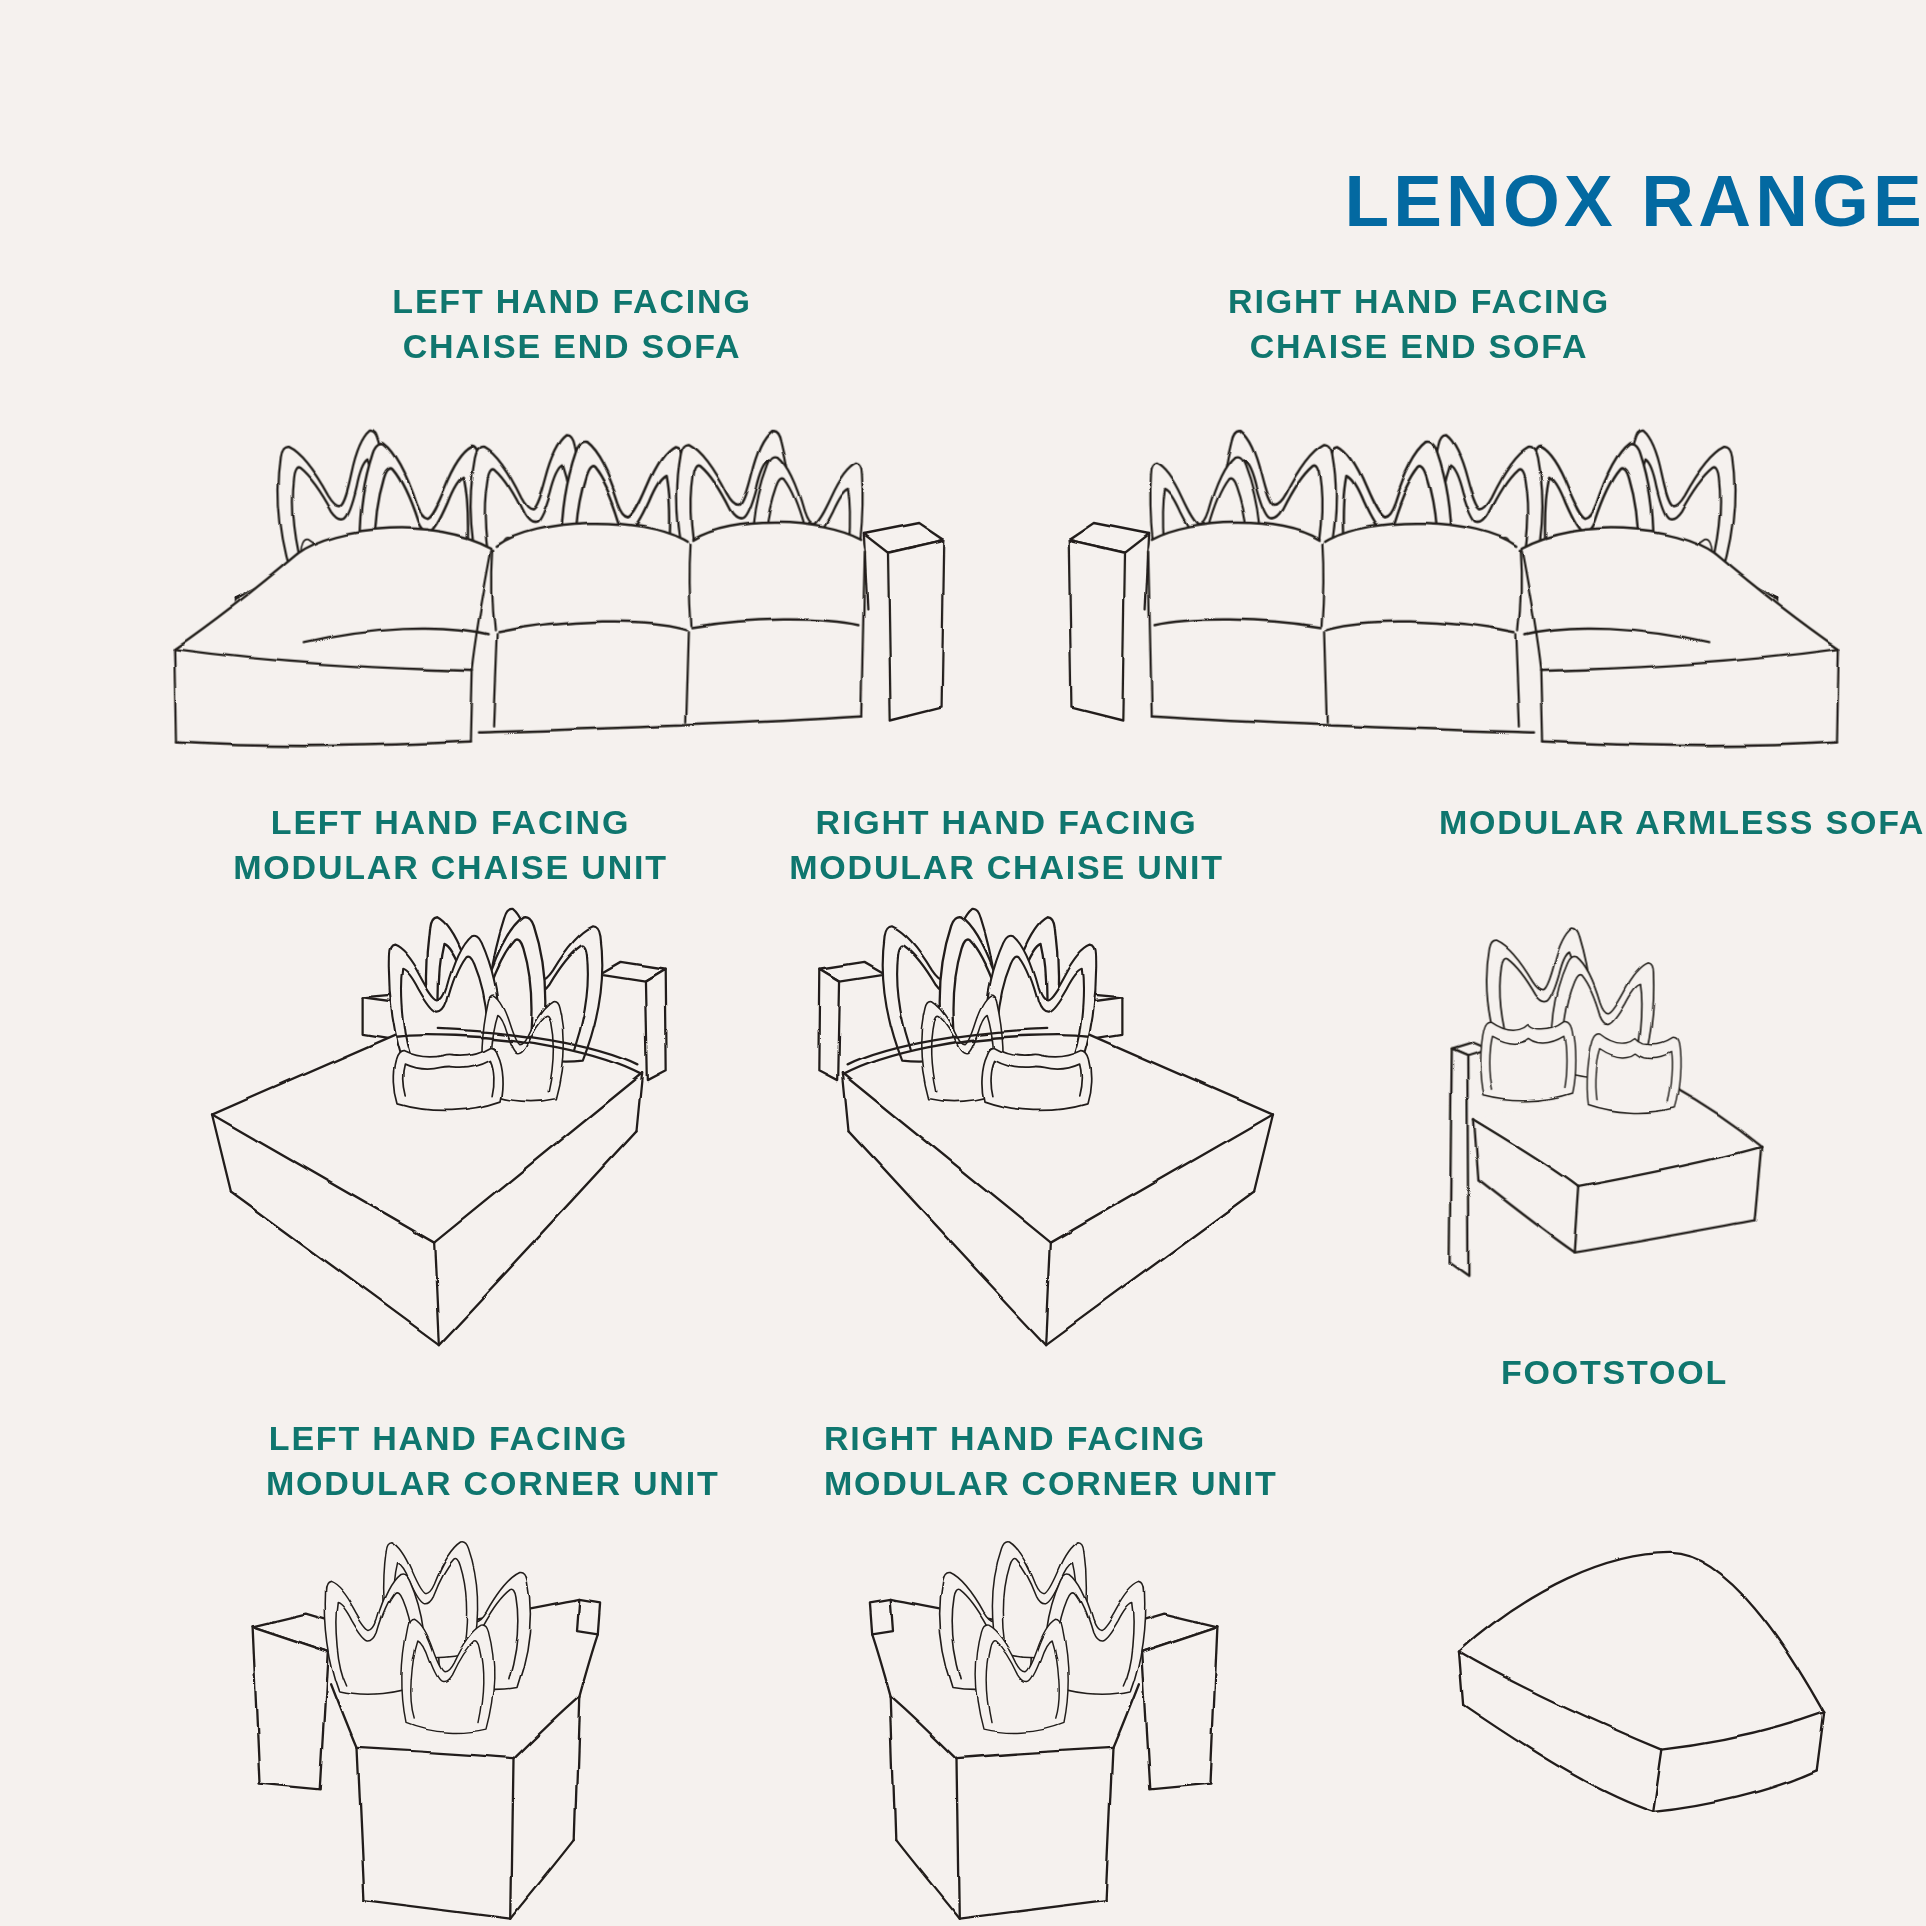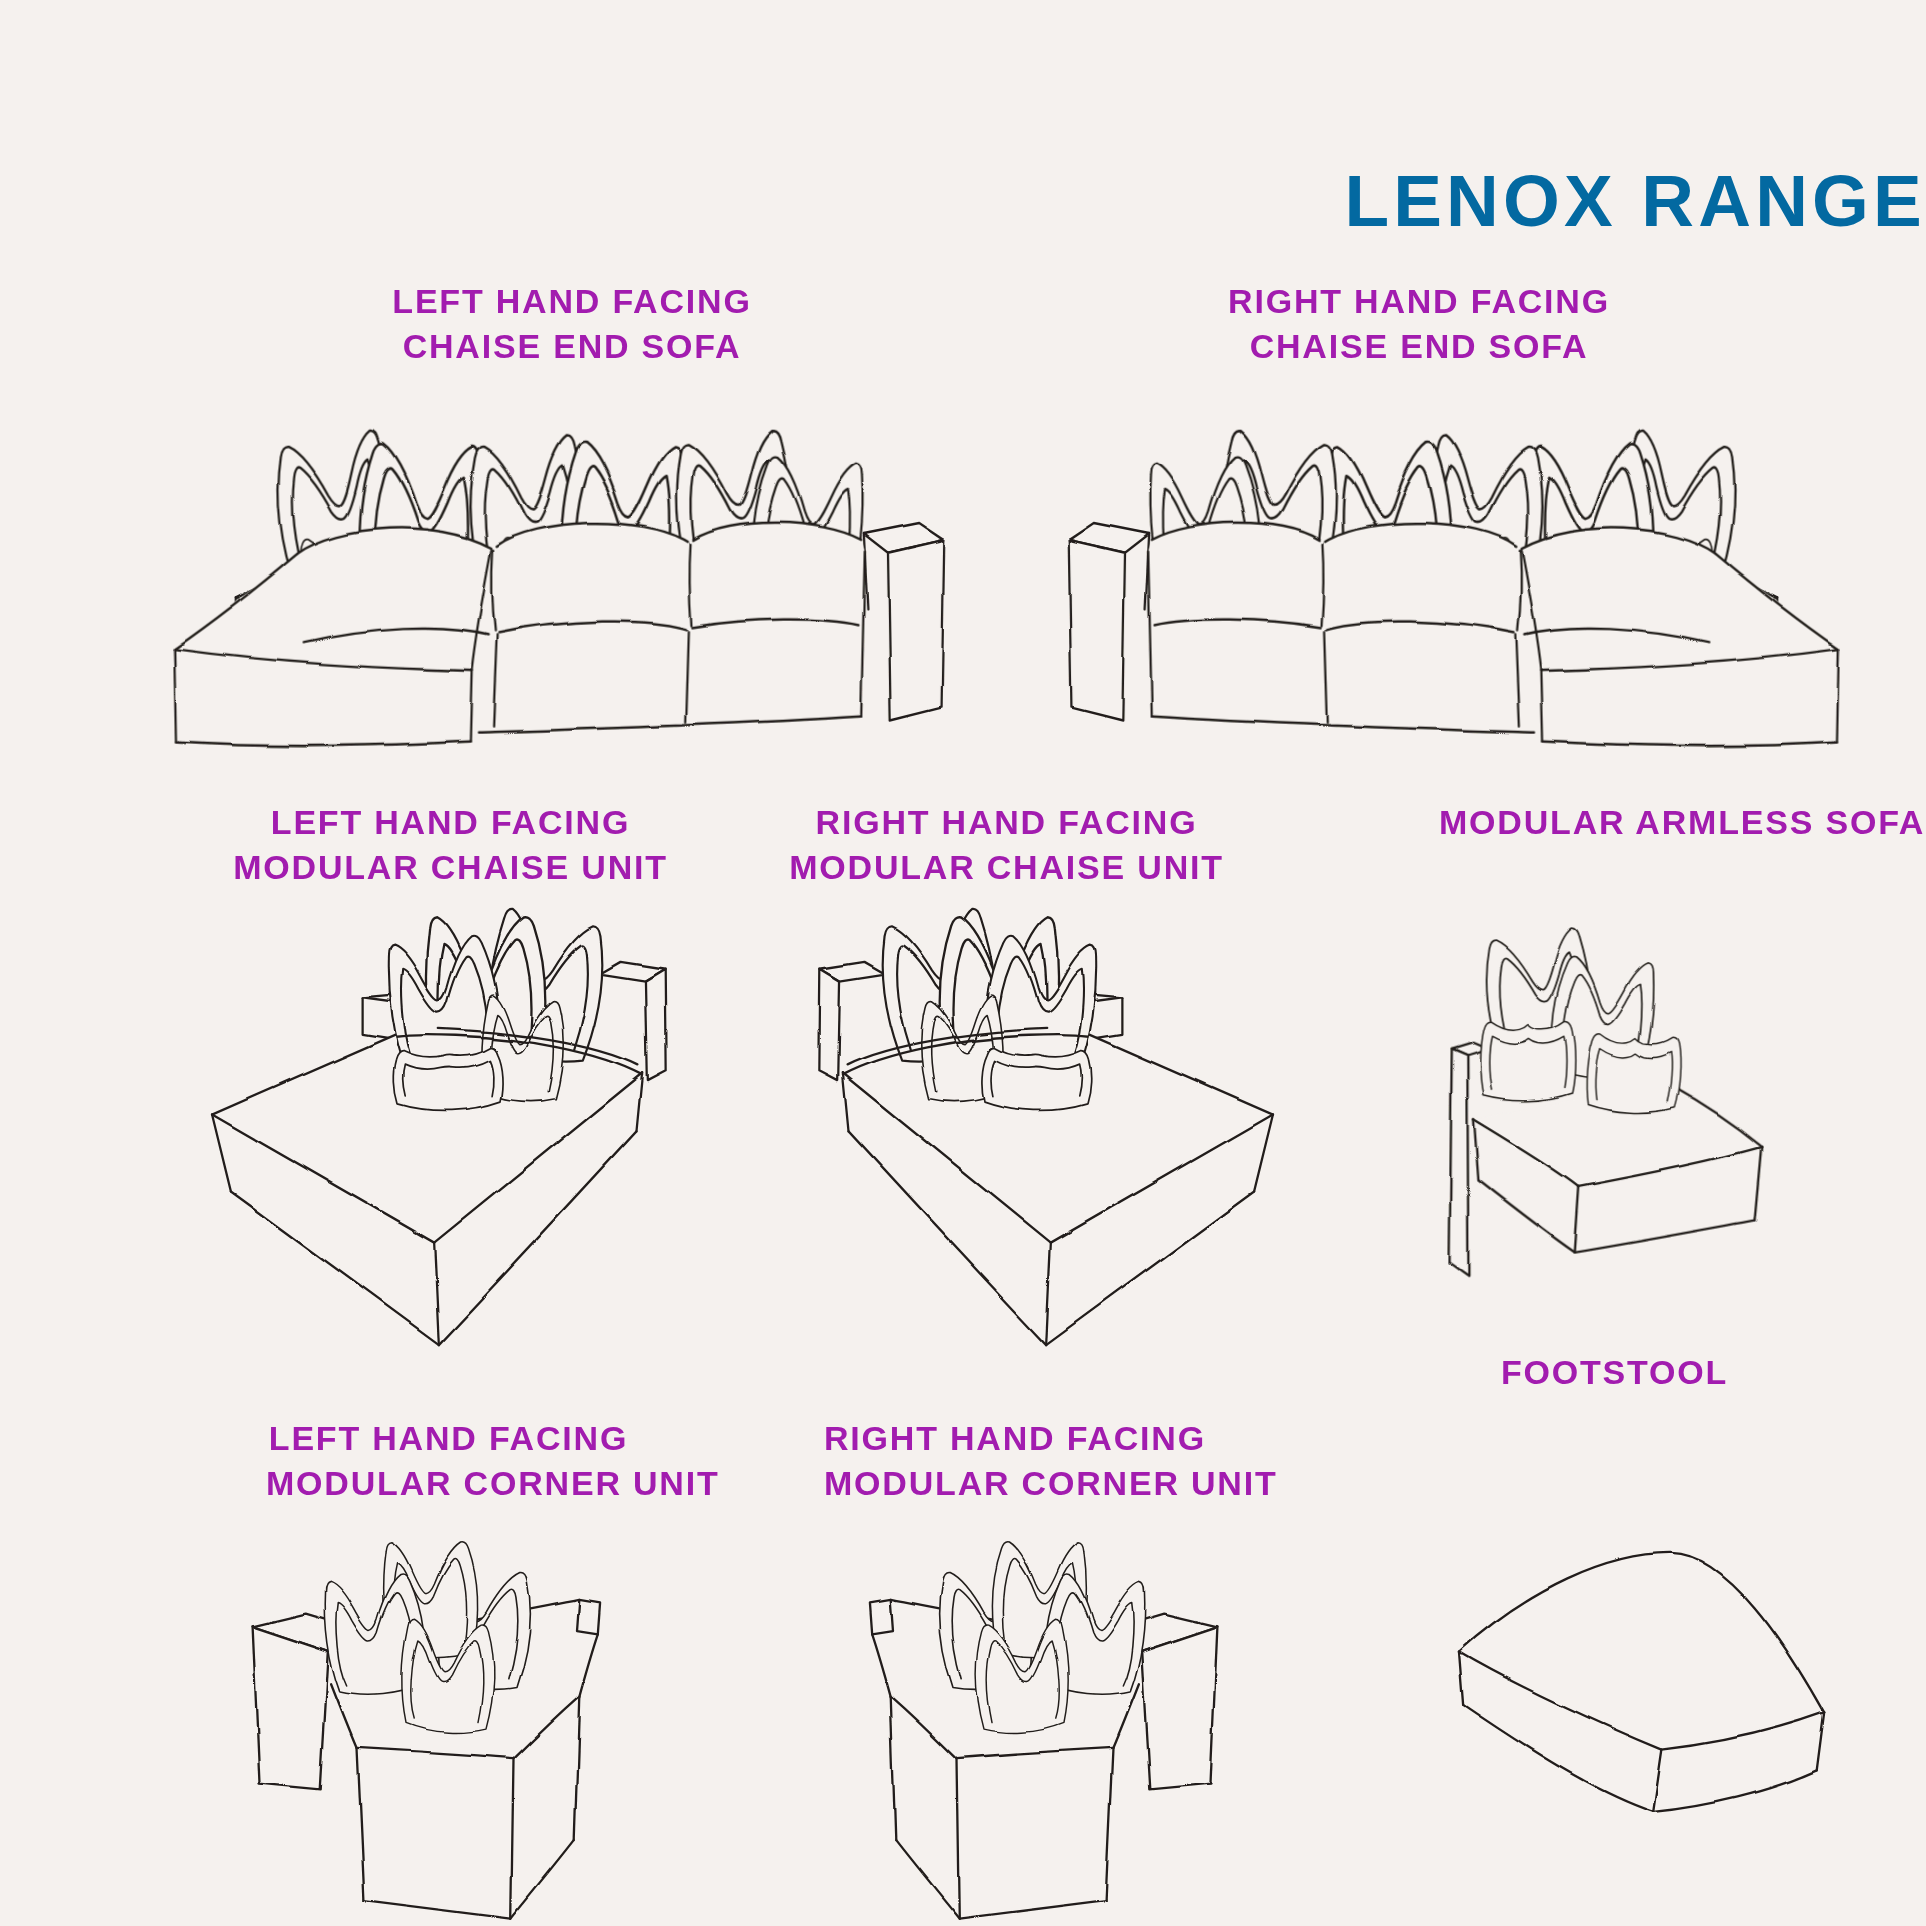--- a/index.html
+++ b/index.html
@@ -10,21 +10,21 @@
     overflow:hidden;
   }
   .canvas{position:relative;width:1926px;height:1926px;background:#f5f1ee;}
   .page-title{
     position:absolute;left:0;top:110px;width:100%;
     text-align:right;font-size:73px;font-weight:700;
     letter-spacing:4.2px;color:#0369a1;white-space:nowrap;
   }
   .card{position:absolute;}
   .card .label{
-    width:100%;text-align:center;color:#a21caf;
+    width:100%;text-align:center;color:#0f766e;
     font-size:34px;font-weight:700;letter-spacing:1.8px;line-height:1.31;
   }
   .card .label span{display:block;white-space:nowrap;}
   .card svg{position:absolute;display:block;}
   .mirror{transform:scaleX(-1);}
   
   #card-0{left:130px;top:272px;width:804px;height:518px;}
   #card-0 svg{left:-11px;top:104px;}
   #card-1{left:977px;top:272px;width:804px;height:518px;}
   #card-1 svg{left:33px;top:104px;}

